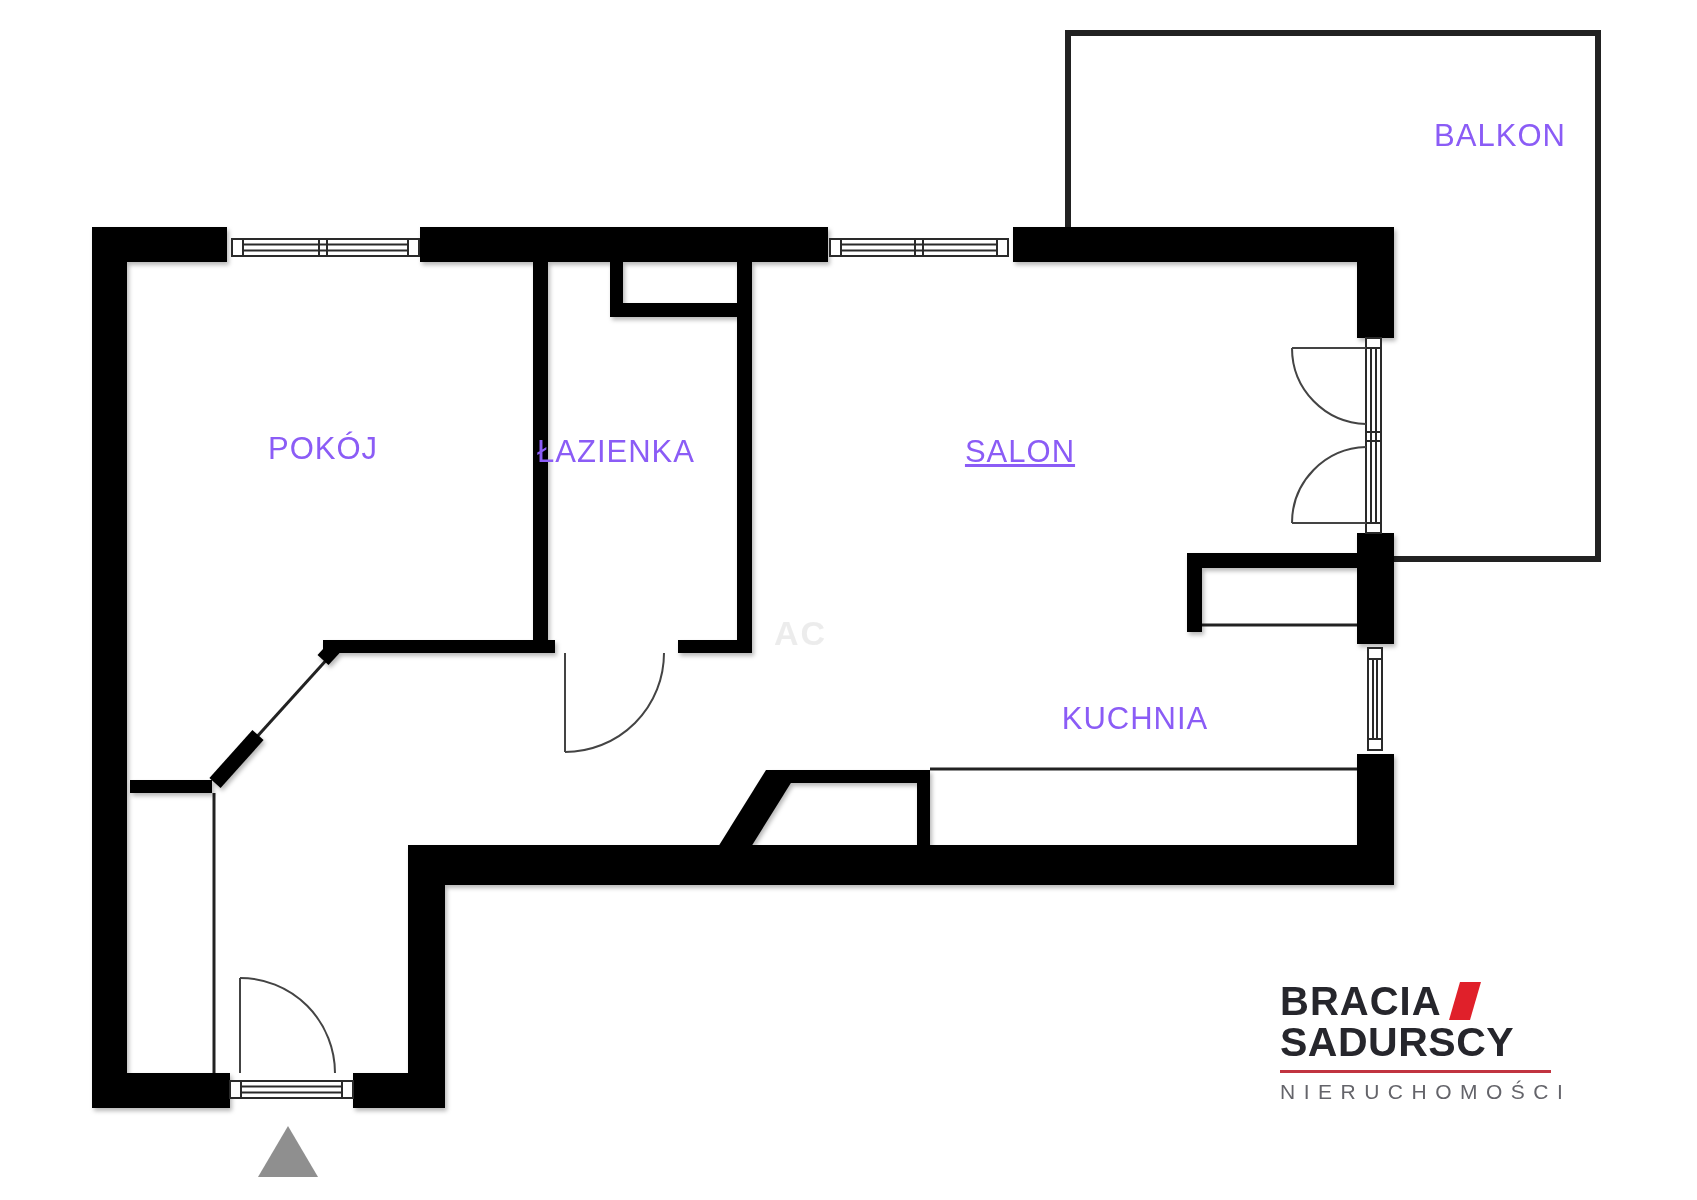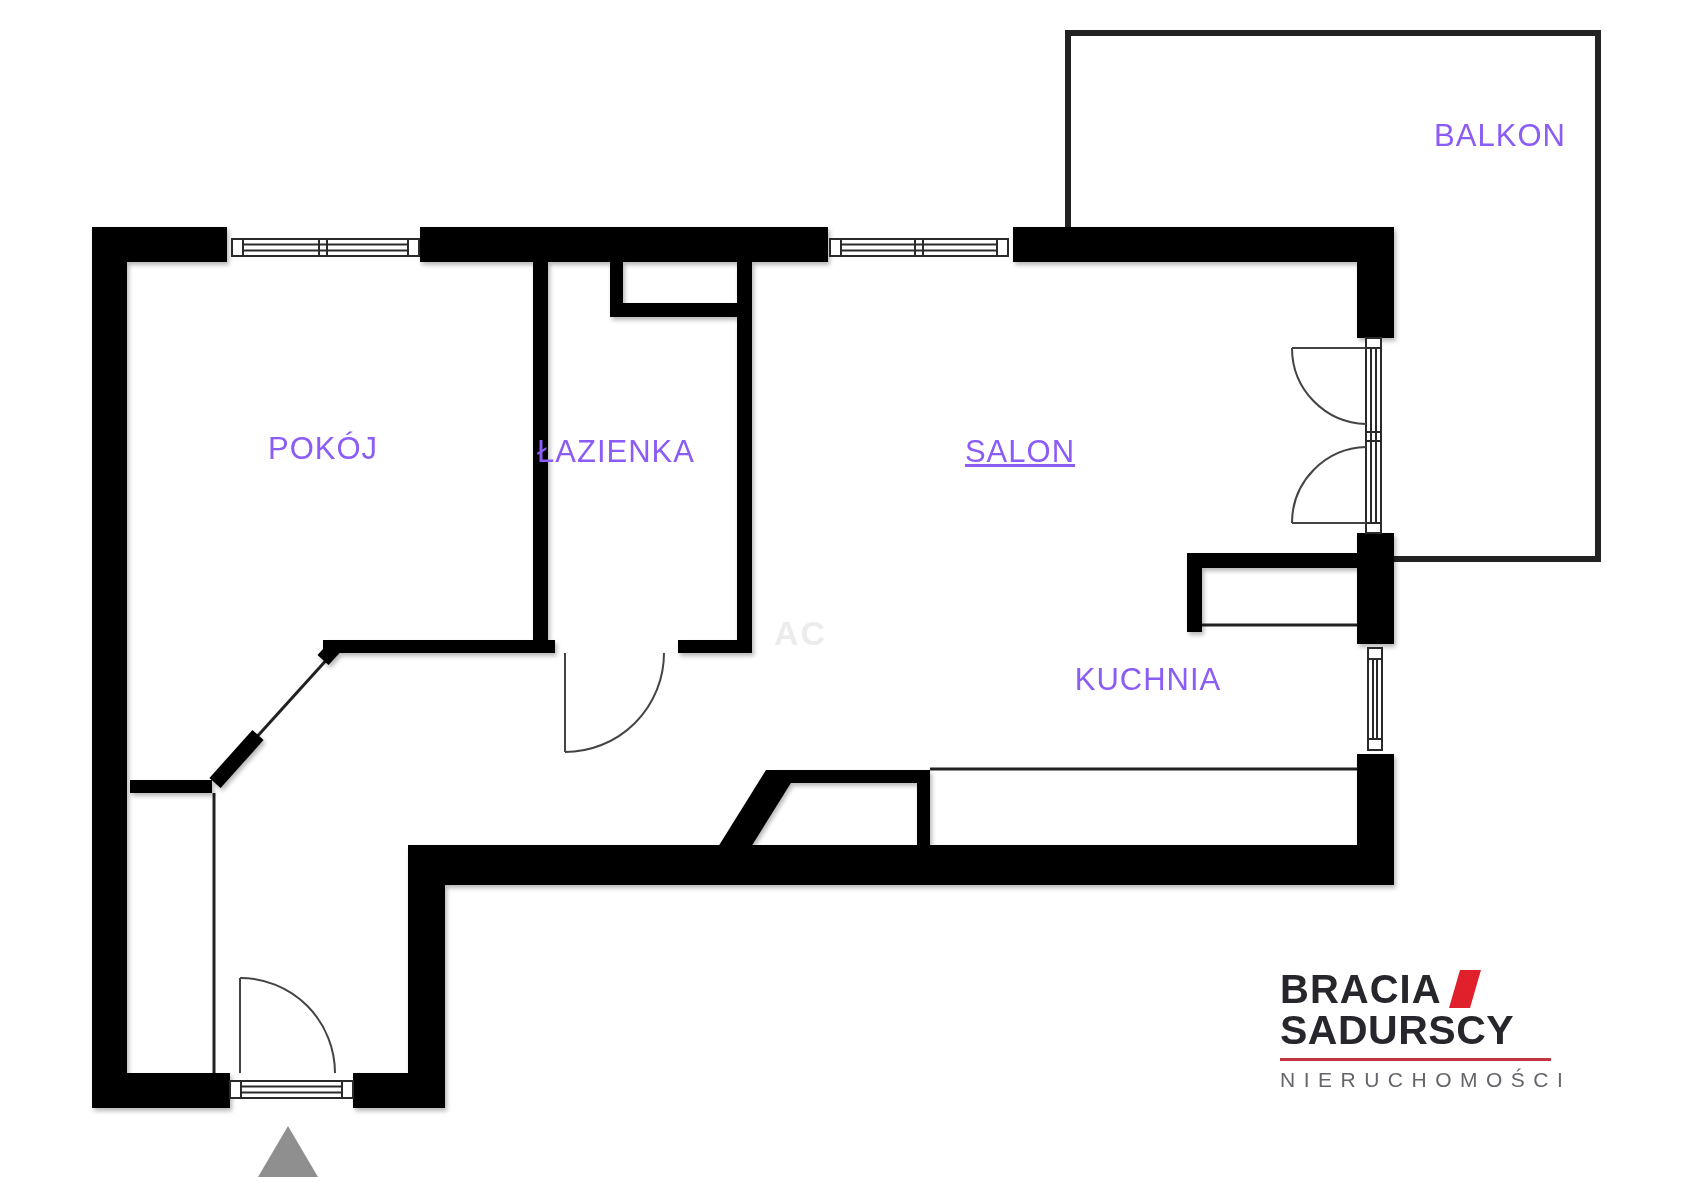--- a/index.html
+++ b/index.html
@@ -15,21 +15,21 @@
   }
   .watermark{
     position:absolute;z-index:5;left:726px;top:614px;
     font-size:34px;font-weight:bold;color:#ececec;letter-spacing:2px;
     opacity:0.95;
     margin-left:48px;
   }
   .logo{
     position:absolute;z-index:4;left:1280px;top:969px;width:310px;
   }
-  .logo-row1{display:flex;align-items:center;gap:7px;}
+  .logo-row1{display:flex;align-items:center;gap:7px;margin-top:12px;}
   .logo-brand-top{
     font-size:40px;font-weight:bold;color:#26262c;letter-spacing:1px;line-height:1.0;
   }
   .logo-brand-bottom{
     font-size:41px;font-weight:bold;color:#26262c;letter-spacing:0.5px;line-height:1.05;
   }
   .logo-rule{width:271px;height:3px;background:#c13440;margin:6px 0 7px 0;}
   .logo-tagline{
     font-size:21px;color:#64646a;letter-spacing:8.5px;white-space:nowrap;
   }
@@ -137,21 +137,21 @@
       <path d="M 1292,523 A 76,76 0 0 1 1366,447"></path>
     </g>
   </g>
 
   <polygon points="288,1126 318,1177 258,1177" fill="#8f8f8f"></polygon>
 </svg>
 
 <div class="room-label" style="left:323px;top:449px;">POKÓJ</div>
 <div class="room-label" style="left:616px;top:452px;">ŁAZIENKA</div>
 <div class="room-label" style="left:1020px;top:452px;text-decoration:underline;">SALON</div>
-<div class="room-label" style="left:1135px;top:680px;margin-left:13px;">KUCHNIA</div>
+<div class="room-label" style="left:1135px;top:719px;">KUCHNIA</div>
 <div class="room-label" style="left:1500px;top:136px;">BALKON</div>
 
 <div class="watermark">AC</div>
 
 <div class="logo">
   <div class="logo-row1">
     <span class="logo-brand-top">BRACIA</span>
     <svg width="32" height="38" viewBox="0 0 32 38">
       <polygon points="11,0 32,0 21,38 0,38" fill="#e0202a"></polygon>
     </svg>

